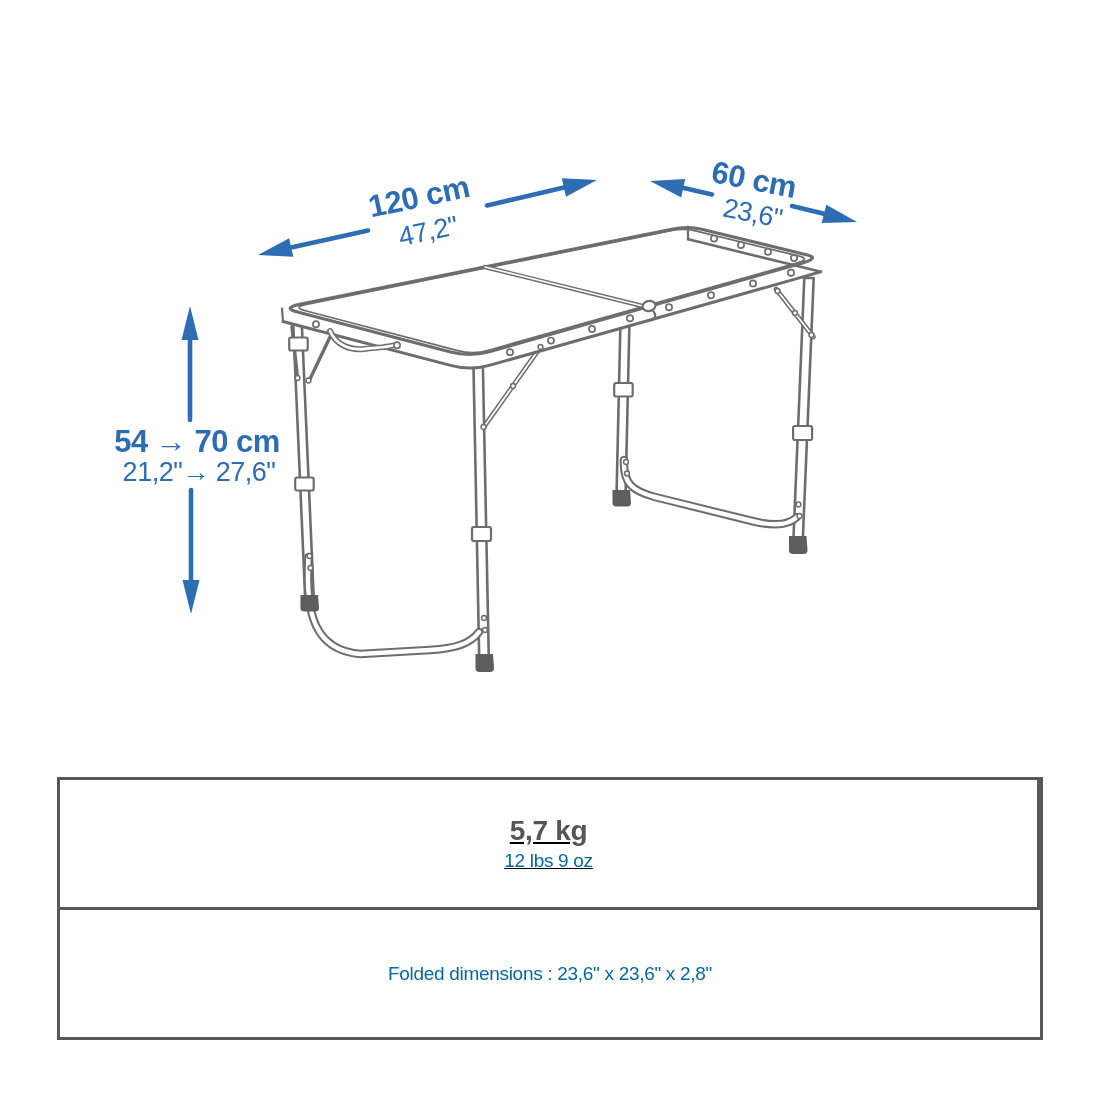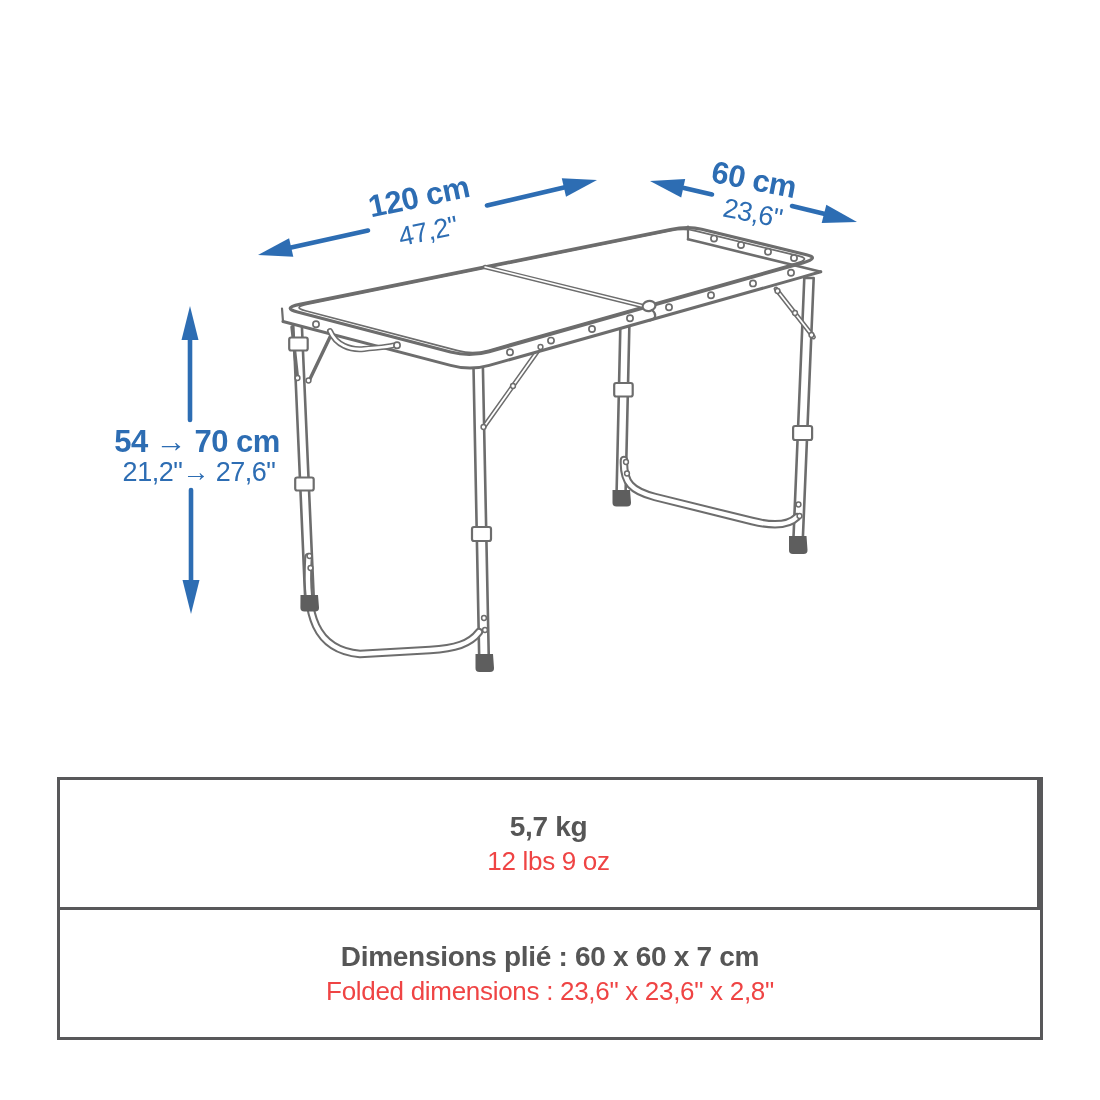--- a/index.html
+++ b/index.html
@@ -5,25 +5,25 @@
   html,body{margin:0;padding:0;background:#ffffff;}
   #stage{position:relative;width:1100px;height:1100px;background:#ffffff;overflow:hidden;
          font-family:"Liberation Sans", sans-serif;}
   #art{position:absolute;left:0;top:0;}
   .dim-metric{font-family:"Liberation Sans",sans-serif;font-size:31px;font-weight:bold;letter-spacing:-0.5px;}
   .dim-imperial{font-family:"Liberation Sans",sans-serif;font-size:27px;letter-spacing:-0.5px;}
   
   .spec-table{position:absolute;left:57px;top:777px;width:986px;height:263px;
               border:3px solid #58585a;display:flex;flex-direction:column;box-sizing:border-box;background:#fff;}
   .spec-row{flex:1;display:flex;min-height:0;}
-  .spec-row.top{border-bottom:3px solid #58585a;}
+  .spec-row.top{border-bottom:3px solid #58585a;text-decoration:underline;}
   .spec-cell{flex:1;display:flex;flex-direction:column;align-items:center;justify-content:center;gap:3px;}
   .spec-cell.divider{border-right:3px solid #58585a;}
   .spec-metric{font-size:28px;font-weight:bold;color:#565656;letter-spacing:-0.3px;}
-  .spec-imperial{font-size:26px;color:#ef4444;letter-spacing:-0.3px;}
+  .spec-imperial{font-size:19px;color:#0369a1;letter-spacing:-0.3px;}
 </style>
 </head>
 <body>
 
 <div id="stage">
 
   <svg id="art" width="1100" height="1100" viewBox="0 0 1100 1100">
 
     <g fill="none" stroke-linecap="round" stroke-linejoin="round" stroke="#6d6d6d">
 
@@ -158,19 +158,18 @@
 
   <div class="spec-table">
     <div class="spec-row top">
       <div class="spec-cell divider">
         <div class="spec-metric">5,7 kg</div>
         <div class="spec-imperial">12 lbs 9 oz</div>
       </div>
     </div>
     <div class="spec-row">
       <div class="spec-cell">
-        <div class="spec-metric">Dimensions plié : 60 x 60 x 7 cm</div>
         <div class="spec-imperial">Folded dimensions : 23,6" x 23,6" x 2,8"</div>
       </div>
     </div>
   </div>
 
 </div>
 
 </body></html>

